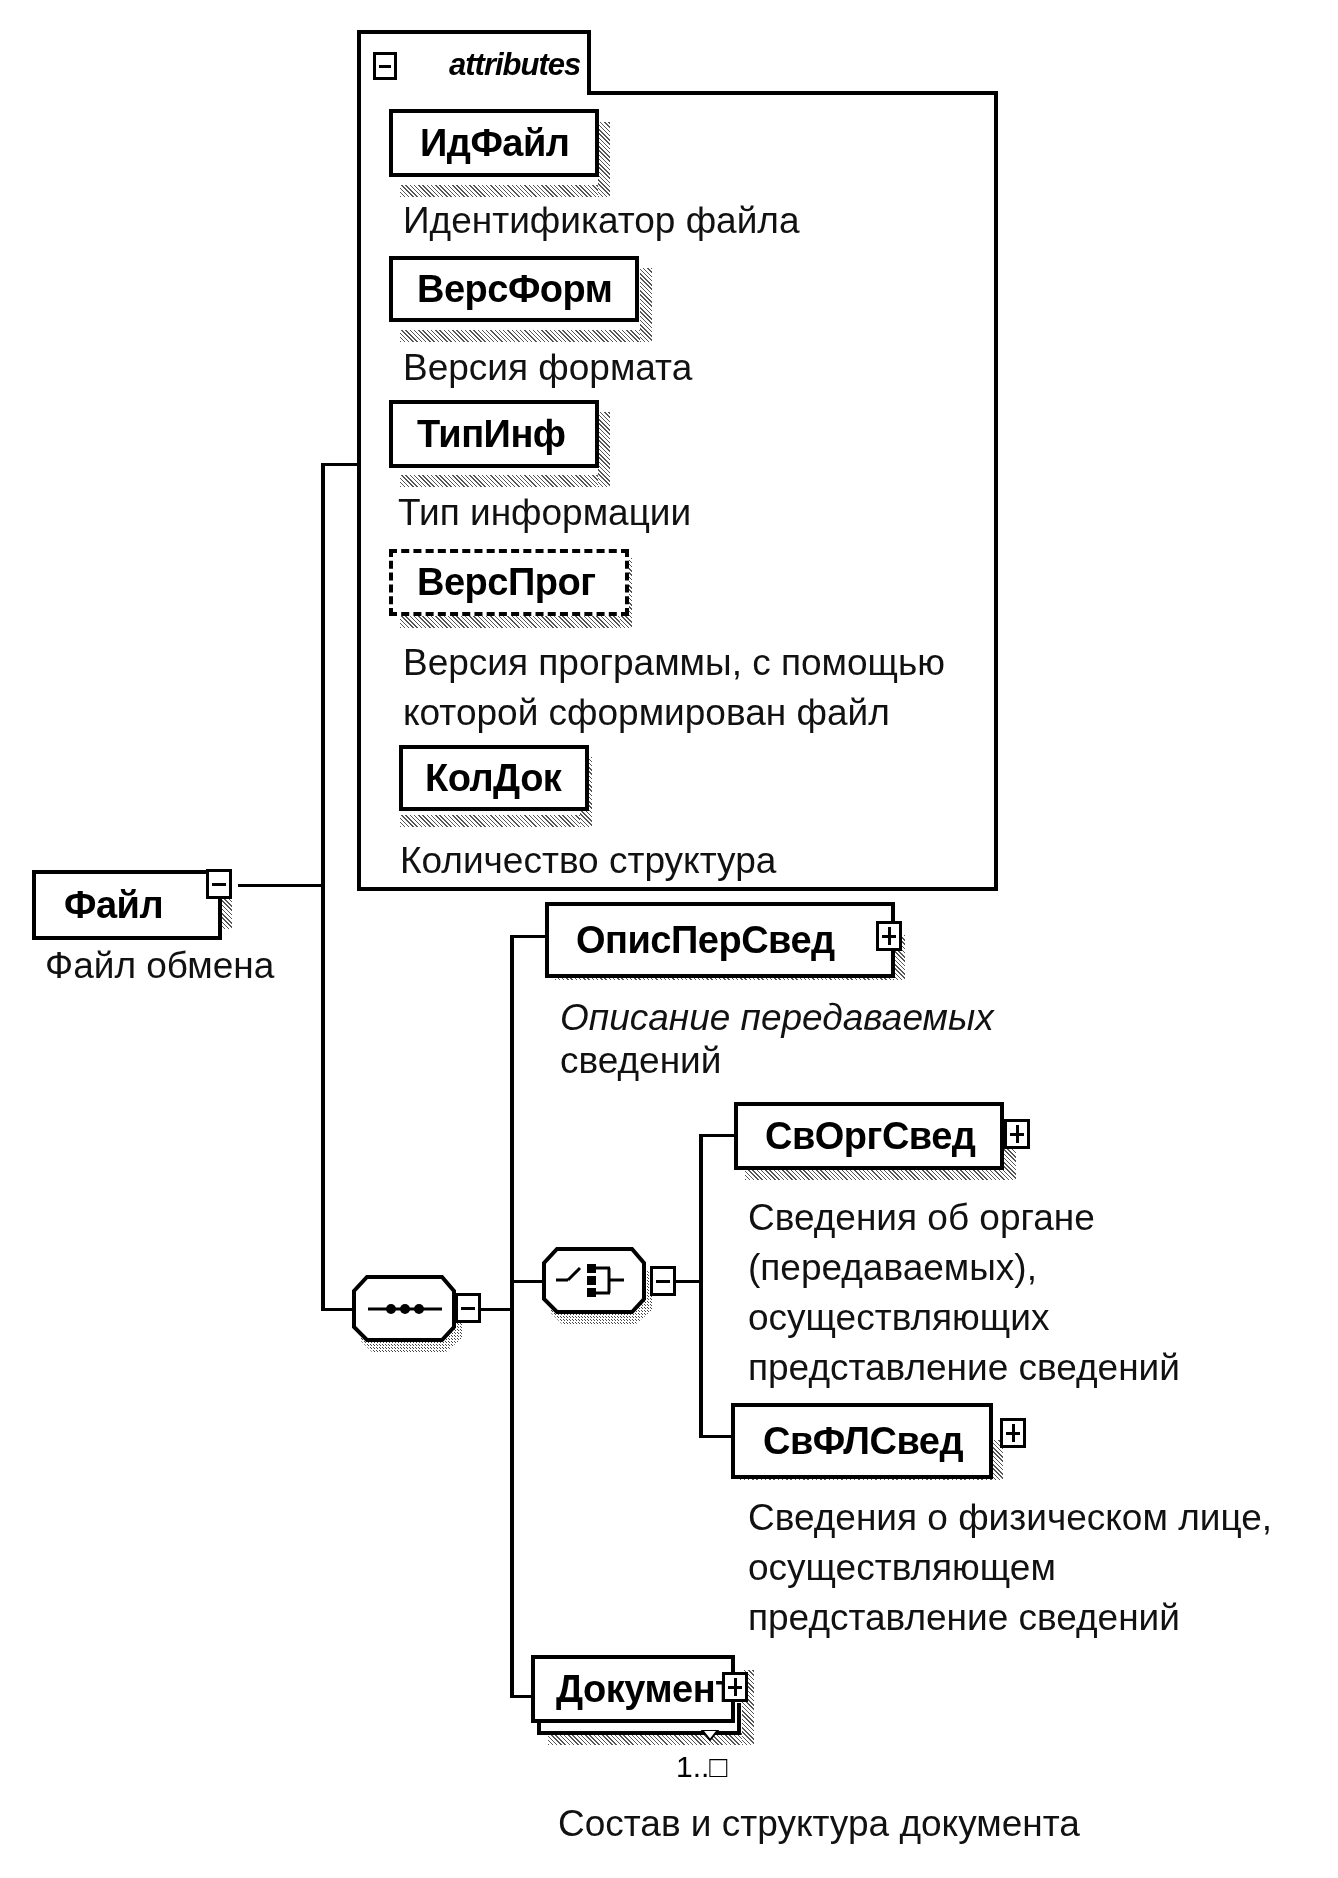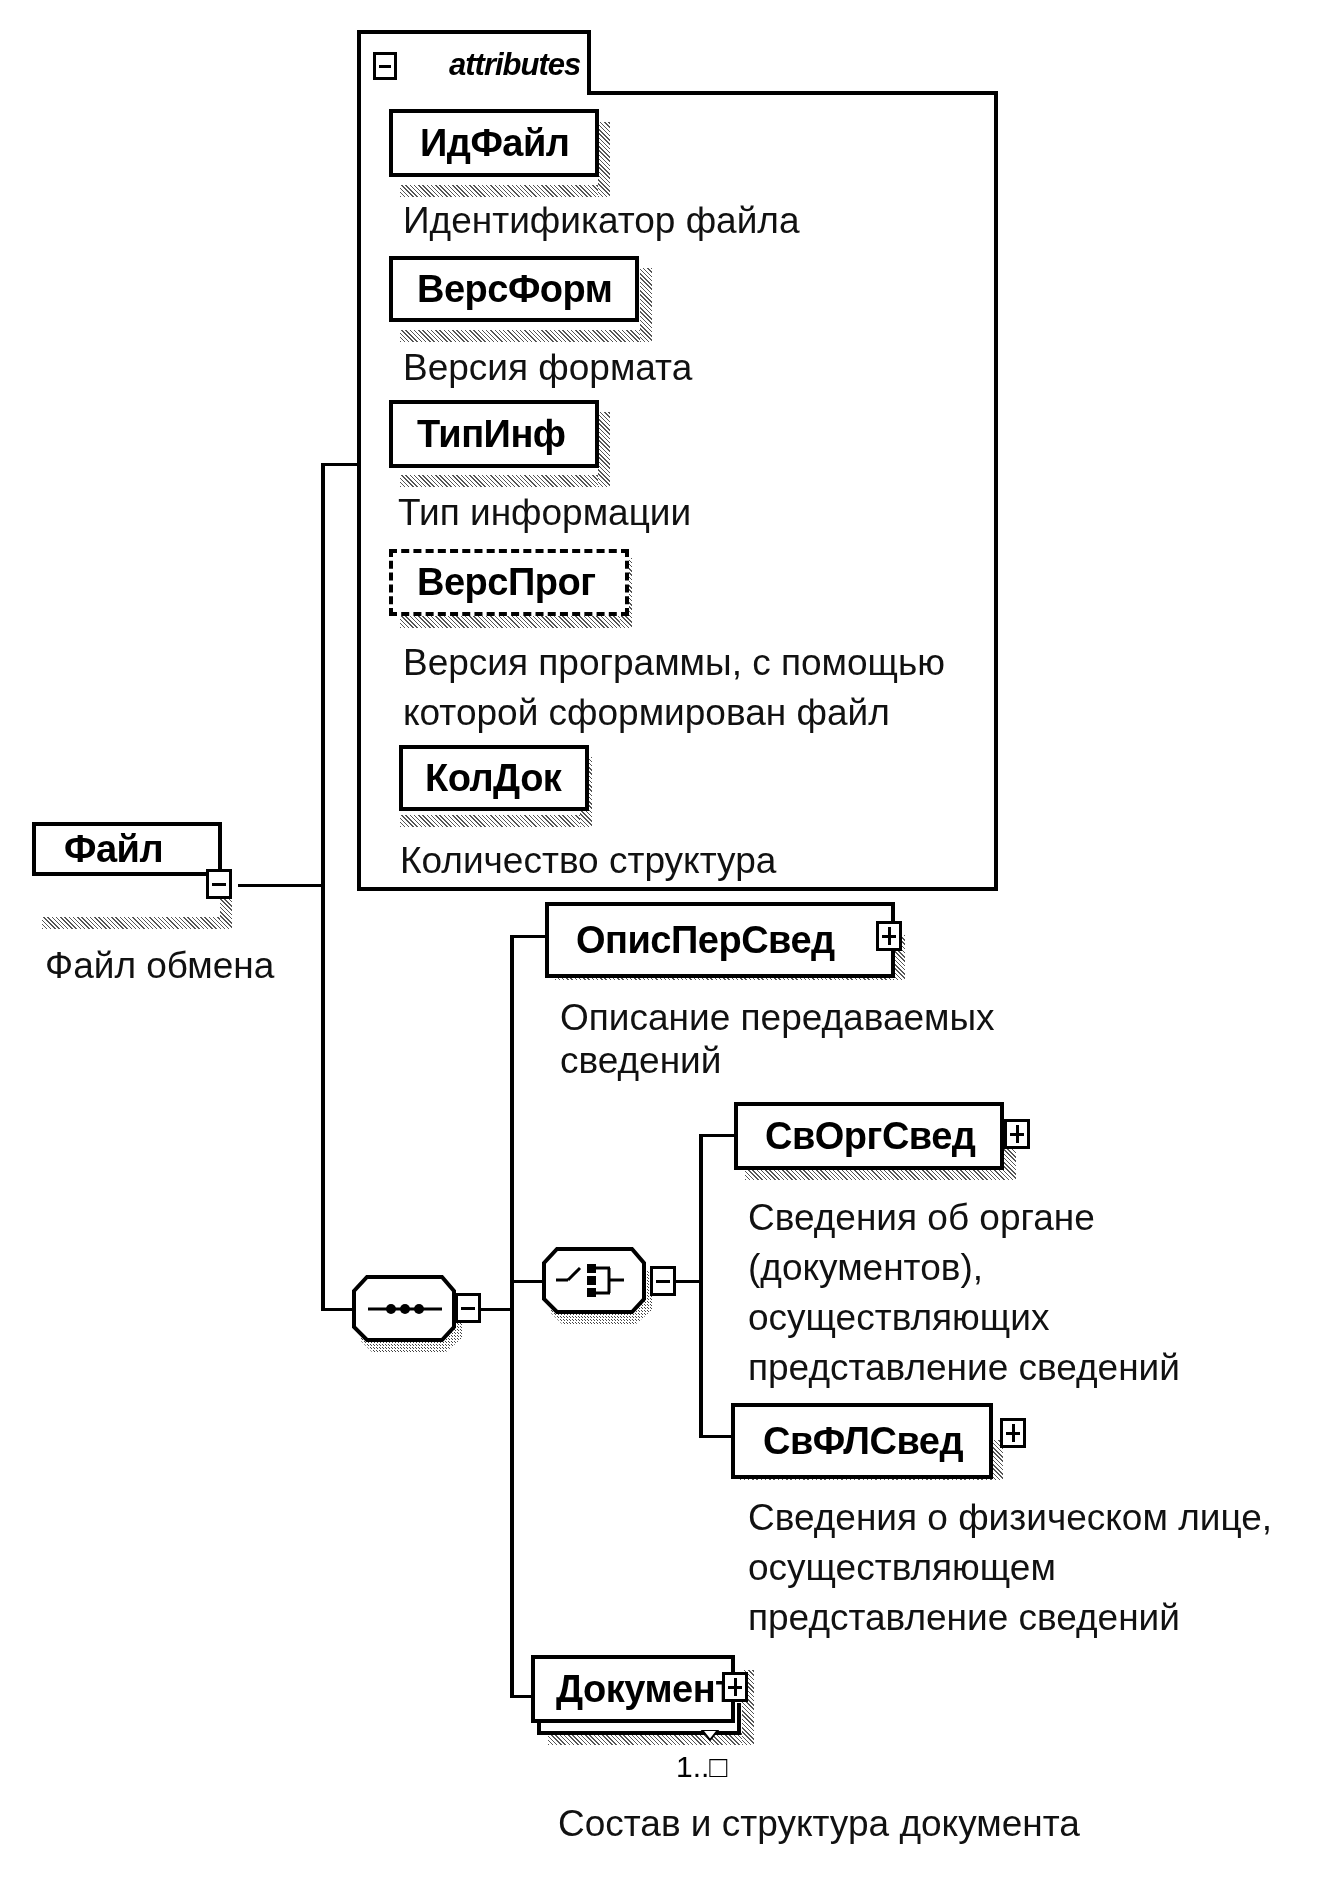--- a/index.html
+++ b/index.html
@@ -40,21 +40,21 @@
 <div class="line" style="left:510px; top:1280px; width:35px; height:3px;"></div>
 <div class="line" style="left:510px; top:1695px; width:37px; height:3px;"></div>
 <div class="line" style="left:667px; top:1280px; width:35px; height:3px;"></div>
 <div class="line" style="left:699px; top:1134px; width:4px; height:304px;"></div>
 <div class="line" style="left:699px; top:1134px; width:38px; height:3px;"></div>
 <div class="line" style="left:699px; top:1435px; width:33px; height:3px;"></div>
 
 <div>
   <div class="shadow" style="left:42px; top:917px; width:190px; height:12px;"></div>
   <div class="shadow" style="left:220px; top:898px; width:12px; height:31px;"></div>
-  <div class="el-box" style="left:32px; top:822px; width:190px; height:54px; padding-left:28px;">
+  <div class="el-box" style="left:32px; top:870px; width:190px; height:70px; padding-left:28px;">
     <span>Файл</span>
   </div>
   <div class="pm" style="left:206px; top:869px;"></div>
 </div>
 <div class="desc" style="left:45px; top:945px;">Файл обмена</div>
 
 <div>
   <div class="attr-tab" style="left:357px; top:30px; width:234px; height:65px;">
     <div class="pm" style="left:12px; top:18px; width:24px; height:28px;"></div>
     <span class="attr-label" style="left:48px; top:13px;margin-left:40px;">attributes</span>
@@ -119,21 +119,21 @@
 </div>
 
 <div>
   <div class="shadow" style="left:555px; top:968px; width:350px; height:12px;"></div>
   <div class="shadow" style="left:893px; top:935px; width:12px; height:45px;"></div>
   <div class="el-box" style="left:545px; top:902px; width:350px; height:76px; padding-left:27px;">
     <span>ОписПерСвед</span>
   </div>
   <div class="pm plus" style="left:876px; top:921px;"></div>
 </div>
-<div class="desc" style="left:560px; top:997px;">Описание передаваемых</div>
+<div class="desc" style="left:560px; top:997px;font-style:italic;">Описание передаваемых</div>
 <div class="desc" style="left:560px; top:1040px;">сведений</div>
 
 <div>
   <svg class="abs" style="left:540px; top:1242px;" width="130" height="90" viewBox="0 0 130 90">
     <defs>
       <pattern id="hatch2" width="3" height="3" patternUnits="userSpaceOnUse">
         <rect width="3" height="3" fill="#fff"></rect>
           <rect width="1" height="1" fill="#444"></rect>
           <rect x="2" y="2" width="1" height="1" fill="#444"></rect>
       </pattern>
@@ -155,21 +155,21 @@
 
 <div>
   <div class="shadow" style="left:745px; top:1168px; width:270px; height:12px;"></div>
   <div class="shadow" style="left:1004px; top:1140px; width:12px; height:40px;"></div>
   <div class="el-box" style="left:734px; top:1102px; width:270px; height:68px; padding-left:27px;">
     <span>СвОргСвед</span>
   </div>
   <div class="pm plus" style="left:1004px; top:1119px;"></div>
 </div>
 <div class="desc" style="left:748px; top:1197px;">Сведения об органе</div>
-<div class="desc" style="left:748px; top:1247px;">(документов),</div>
+<div class="desc" style="left:748px; top:1247px;">(передаваемых),</div>
 <div class="desc" style="left:748px; top:1297px;">осуществляющих</div>
 <div class="desc" style="left:748px; top:1347px;">представление сведений</div>
 
 <div>
   <div class="shadow" style="left:740px; top:1468px; width:262px; height:12px;"></div>
   <div class="shadow" style="left:991px; top:1440px; width:12px; height:40px;"></div>
   <div class="el-box" style="left:731px; top:1403px; width:262px; height:76px; padding-left:28px;">
     <span>СвФЛСвед</span>
   </div>
   <div class="pm plus" style="left:1000px; top:1418px;"></div>

